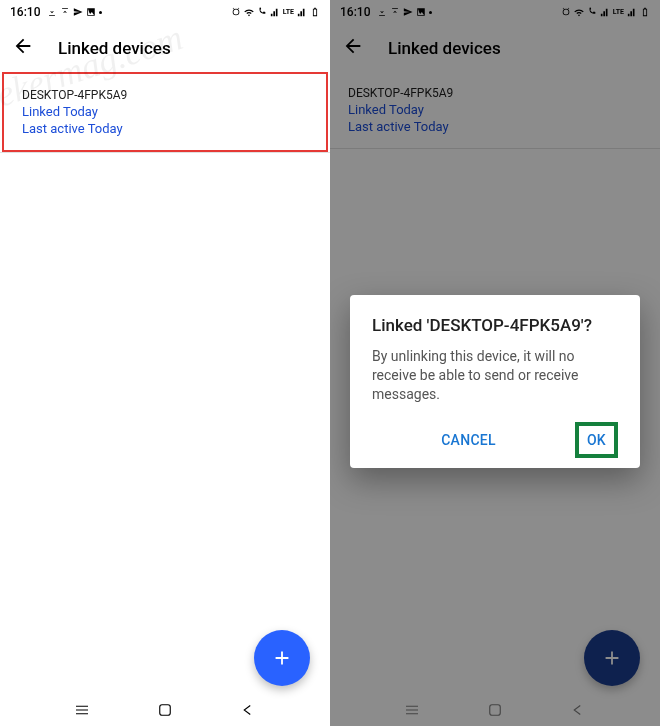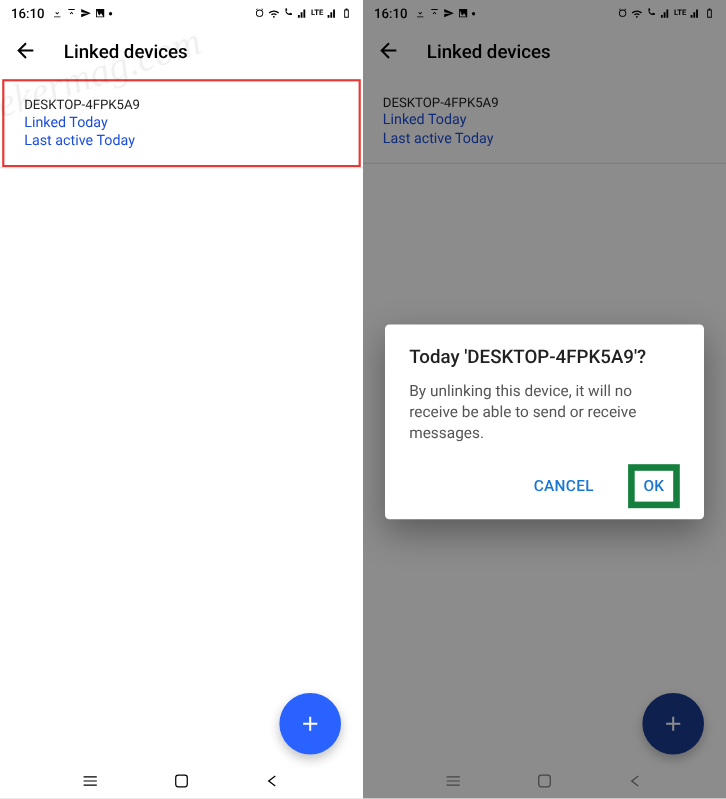--- a/index.html
+++ b/index.html
@@ -112,21 +112,21 @@
       background: #fff;
       border-radius: 4px;
       box-shadow: 0 12px 32px rgba(0,0,0,0.35);
       z-index: 10;
       padding: 20px 22px 10px 22px;
     }
     .dialog-title { font-size: 17px; font-weight: 500; color: #212121; margin-bottom: 12px; }
     .dialog-body { font-size: 14px; color: #555; line-height: 1.35; margin-bottom: 18px; }
     .dialog-actions { display: flex; justify-content: flex-end; gap: 21px; align-items: center; }
     .dlg-btn { font-size: 14px; font-weight: 500; color: #1976d2; padding: 8px 10px; text-transform: uppercase; letter-spacing: 0.3px; }
-    .dlg-btn.ok { border: 6px solid #15803d; padding: 6px 8px; }
+    .dlg-btn.ok { border: 4px solid #15803d; padding: 6px 8px; margin-left: 48px; }
     
     .watermark {
       position: absolute;
       font-size: 36px;
       color: rgba(0,0,0,0.06);
       transform: rotate(-18deg);
       pointer-events: none;
       z-index: 3;
       font-style: italic;
       font-family: Georgia, serif;
@@ -286,20 +286,20 @@
     <svg class="nav-icon" viewBox="0 0 24 24">
         <path d="M15 6l-8 6 8 6"></path>
       </svg>
   </div>
 
   <div class="dim-overlay"></div>
 
   <div class="watermark" style="top:390px; left:60px;">geekermag.com</div>
 
   <div class="dialog">
-    <div class="dialog-title">Today 'DESKTOP-4FPK5A9'?</div>
+    <div class="dialog-title">Linked 'DESKTOP-4FPK5A9'?</div>
     <div class="dialog-body">By unlinking this device, it will no receive be able to send or receive messages.</div>
     <div class="dialog-actions">
       <span class="dlg-btn">CANCEL</span>
       <span class="dlg-btn ok">OK</span>
     </div>
   </div>
 </div>
 
 </body></html>

